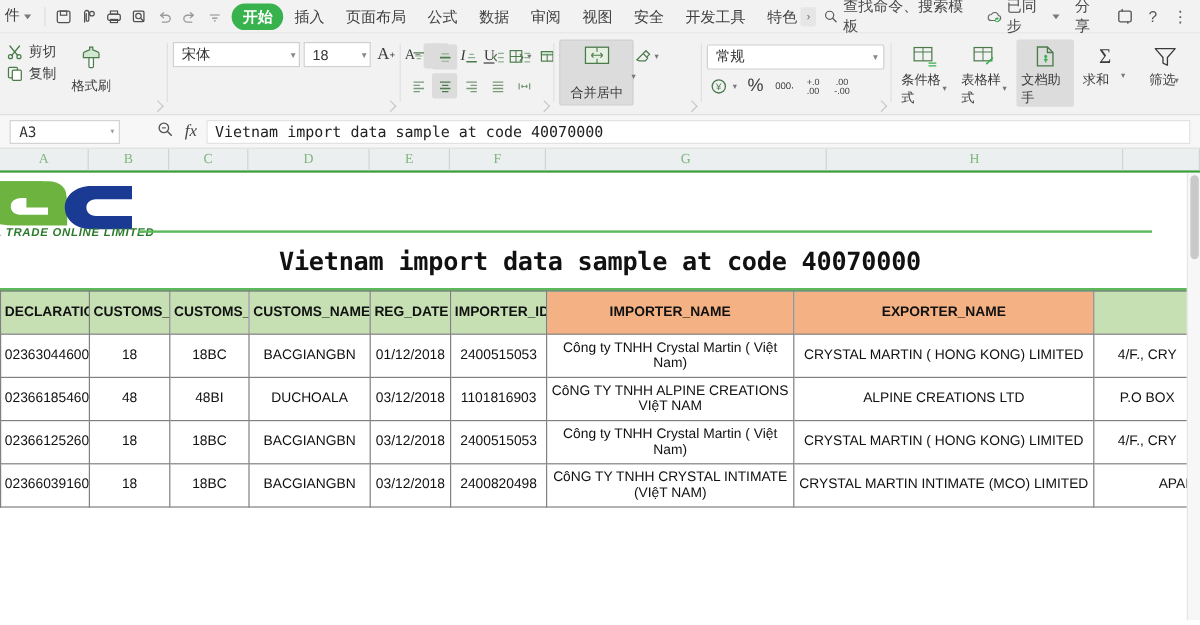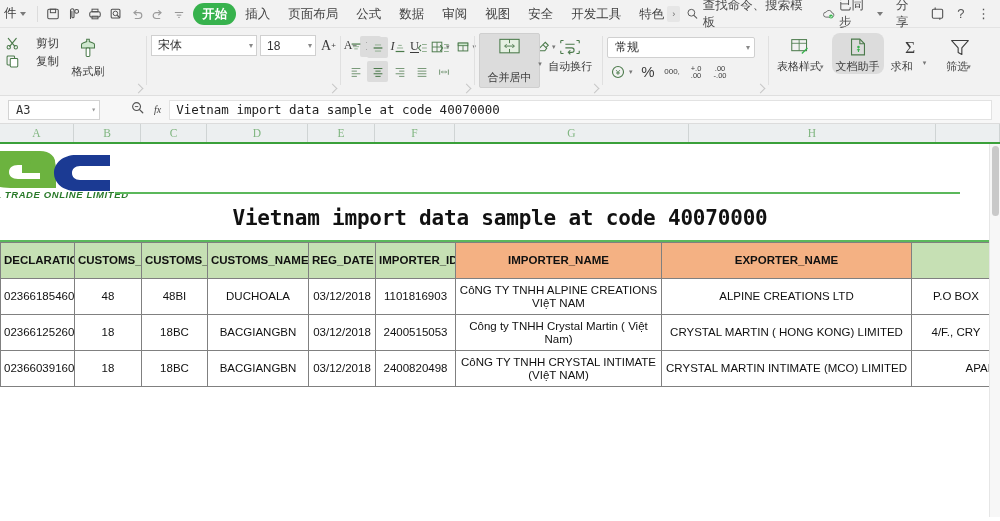--- a/index.html
+++ b/index.html
@@ -37,21 +37,21 @@
   .grp{ display:flex; align-items:flex-start; padding:2px 5px 0 5px; position:relative; }
   .grp + .grp::before{ content:""; position:absolute; left:0; top:6px; bottom:10px;
                        width:1px; background:#e0e0e0; }
   .grp-launch{ position:absolute; right:4px; bottom:3px; width:7px;height:7px;
                border-right:1px solid #b5b5b5;border-bottom:1px solid #b5b5b5;
                transform:rotate(-45deg); opacity:.7;}
   .bigbtn{ width:46px; display:flex;flex-direction:column;align-items:center;gap:2px;
            font-size:11px;color:#3c3c3c; padding-top:4px; }
   .col2{ display:flex; flex-direction:column; gap:3px; justify-content:center; padding-top:4px;}
   .minirow{ display:flex; align-items:center; gap:4px; font-size:11.5px; color:#3c3c3c; }
-  .minirow .t{ white-space:nowrap;margin-left:12px; }
+  .minirow .t{ white-space:nowrap; }
   .fontrow{ display:flex; align-items:center; gap:3px; }
   .fsel{ height:21px; border:1px solid #d0d0d0; background:#fff; display:flex;
          align-items:center; padding:0 3px 0 6px; font-size:12px; color:#333; }
   .fsel .cv{ flex:1; }
   .fsel .ar{ font-size:8px;color:#888; padding-left:4px;}
   .fmtrow{ display:flex; align-items:center; gap:1px; margin-top:4px;}
   .fbtn{ width:21px;height:21px;display:flex;align-items:center;justify-content:center;
          font-size:12.5px;color:#3c3c3c;border-radius:2px; }
   .fbtn.on{ background:#dcdcdc; }
   .caret{ font-size:7px;color:#777; margin-left:-2px; margin-right:2px;}
@@ -66,21 +66,21 @@
   .wrapbtn{ width:54px;display:flex;flex-direction:column;align-items:center;gap:2px;
             font-size:11px;color:#3c3c3c;padding-top:4px;}
   .numgrp{ display:flex;flex-direction:column;gap:3px;padding-top:5px;}
   .numsel{ width:148px;height:21px;border:1px solid #d0d0d0;background:#fff;display:flex;
            align-items:center;padding:0 4px 0 7px;font-size:12px;color:#333;border-radius:2px;}
   .numrow{ display:flex;align-items:center;gap:3px; }
   .nbtn{ height:21px;min-width:21px;display:flex;align-items:center;justify-content:center;
          font-size:12px;color:#3c3c3c;padding:0 2px;}
   .toolbig{ display:flex;flex-direction:column;align-items:center;gap:1px;font-size:11px;
             color:#3c3c3c;padding:3px 4px 0;min-width:48px;}
-  .toolbig.on{ background:#dcdcdc;border-radius:8px; }
+  .toolbig.on{ background:#dcdcdc;border-radius:2px; }
 
   
   .fbar{ height:28px;background:#f7f7f7;display:flex;align-items:center;
          border-bottom:1px solid #dcdcdc; }
   .namebox{ width:92px;height:20px;margin-left:8px;border:1px solid #d3d3d3;background:#fff;
             display:flex;align-items:center;padding:0 3px 0 7px;font-size:12px;color:#333;
             font-family:"DejaVu Sans Mono", monospace;}
   .namebox .nv{ flex:1; }
   .fbar-icons{ display:flex;align-items:center;gap:9px;margin-left:30px;color:#555; }
   .finput{ flex:1;height:20px;margin:0 8px 0 8px;background:#fff;border:1px solid #e2e2e2;
@@ -415,28 +415,20 @@
     <div class="mergebtn">
       <svg width="25" height="22" viewBox="0 0 26 22">
           <rect x="3" y="2" width="20" height="14" fill="#e5f0e2" stroke="#4b7a4b" stroke-width="1.1"></rect>
           <line x1="13" y1="2" x2="13" y2="6" stroke="#4b7a4b" stroke-width="1"></line>
           <line x1="13" y1="12" x2="13" y2="16" stroke="#4b7a4b" stroke-width="1"></line>
           <path d="M8 9h10M8 9l2-2M8 9l2 2M18 9l-2-2M18 9l-2 2" stroke="#4b7a4b" stroke-width="1" fill="none"></path>
         </svg>
       <span>合并居中</span>
     </div>
     <span class="caret" style="align-self:center">▾</span>
-    <div class="wrapbtn">
-      <svg width="24" height="20" viewBox="0 0 26 20">
-          <path d="M3 3h3M20 3h3M3 17h3M20 17h3M3 3v3M23 3v3M3 17v-3M23 17v-3" stroke="#4b7a4b" stroke-width="1.2" fill="none"></path>
-          <path d="M8 7h10M8 11h7a2.4 2.4 0 0 1 0 4.8h-3" stroke="#4b7a4b" stroke-width="1.2" fill="none"></path>
-          <path d="m13 14-1.8 1.8L13 17.6" stroke="#4b7a4b" stroke-width="1.2" fill="none" stroke-linecap="round"></path>
-        </svg>
-      <span>自动换行</span>
-    </div>
     <div class="grp-launch"></div>
   </div>
 
   <div class="grp" style="width:166px">
     <div class="numgrp">
       <div class="numsel">
         <span style="flex:1">常规</span>
         <span class="ar" style="font-size:8px;color:#888">▾</span>
       </div>
       <div class="numrow">
@@ -464,20 +456,32 @@
     </div>
     <div class="grp-launch"></div>
   </div>
 
   <div class="grp" style="flex:1;align-items:flex-start;padding-top:3px;gap:2px">
     <div class="toolbig">
       <svg width="24" height="22" viewBox="0 0 26 22">
           <rect x="3" y="3" width="16" height="12" fill="none" stroke="#4b7a4b" stroke-width="1.1"></rect>
           <line x1="3" y1="7" x2="19" y2="7" stroke="#4b7a4b" stroke-width=".9"></line>
           <line x1="11" y1="3" x2="11" y2="15" stroke="#4b7a4b" stroke-width=".9"></line>
+          <path d="M16 17h7M16 19.5h7" stroke="#37b24d" stroke-width="1.2"></path>
+        </svg>
+      <span style="display:flex;align-items:center;gap:1px">
+          <span>条件格式</span>
+          <span class="caret">▾</span>
+        </span>
+    </div>
+    <div class="toolbig">
+      <svg width="24" height="22" viewBox="0 0 26 22">
+          <rect x="3" y="3" width="16" height="12" fill="none" stroke="#4b7a4b" stroke-width="1.1"></rect>
+          <line x1="3" y1="7" x2="19" y2="7" stroke="#4b7a4b" stroke-width=".9"></line>
+          <line x1="11" y1="3" x2="11" y2="15" stroke="#4b7a4b" stroke-width=".9"></line>
           <path d="m14 18 6-6" stroke="#37b24d" stroke-width="1.4"></path>
         </svg>
       <span style="display:flex;align-items:center;gap:1px">
           <span>表格样式</span>
           <span class="caret">▾</span>
         </span>
     </div>
     <div class="toolbig on">
       <svg width="24" height="22" viewBox="0 0 26 22">
           <path d="M6 2.5h9l5 5v12H6z" fill="none" stroke="#4b7a4b" stroke-width="1.2"></path>
@@ -514,21 +518,21 @@
     <span style="font-size:8px;color:#999">▾</span>
   </div>
   <div class="fbar-icons">
     <span>
       <svg width="15" height="15" viewBox="0 0 16 16">
           <circle cx="7" cy="7" r="4.2" fill="none" stroke="#555" stroke-width="1.2"></circle>
           <line x1="10.2" y1="10.2" x2="13.6" y2="13.6" stroke="#555" stroke-width="1.3" stroke-linecap="round"></line>
           <line x1="5.2" y1="7" x2="8.8" y2="7" stroke="#555" stroke-width="1"></line>
         </svg>
     </span>
-    <span style="font-family:'Liberation Serif',serif;font-style:italic;font-size:10px;color:#444">fx</span>
+    <span style="font-family:'Liberation Serif',serif;font-style:italic;font-size:14px;color:#444">fx</span>
   </div>
   <div class="finput">Vietnam import data sample at code 40070000</div>
 </div>
 
 <div class="colhdr">
   <div class="ch" style="width:74px">A</div>
   <div class="ch" style="width:67px">B</div>
   <div class="ch" style="width:66px">C</div>
   <div class="ch" style="width:101px">D</div>
   <div class="ch" style="width:67px">E</div>
@@ -571,20 +575,31 @@
         <tr>
       <th>DECLARATION_NUMBER</th>
       <th>CUSTOMS_CODE</th>
       <th>CUSTOMS_AGENCY_</th>
       <th>CUSTOMS_NAME</th>
       <th>REG_DATE</th>
       <th>IMPORTER_ID</th>
       <th class="orange">IMPORTER_NAME</th>
       <th class="orange">EXPORTER_NAME</th>
       <th></th>
+    </tr>
+    <tr>
+      <td>02363044600</td>
+      <td>18</td>
+      <td>18BC</td>
+      <td>BACGIANGBN</td>
+      <td>01/12/2018</td>
+      <td>2400515053</td>
+      <td class="imp">Công ty TNHH Crystal Martin ( Việt Nam)</td>
+      <td class="exp">CRYSTAL MARTIN ( HONG KONG) LIMITED</td>
+      <td class="addr">4/F., CRY</td>
     </tr>
     <tr>
       <td>02366185460</td>
       <td>48</td>
       <td>48BI</td>
       <td>DUCHOALA</td>
       <td>03/12/2018</td>
       <td>1101816903</td>
       <td class="imp">CôNG TY TNHH ALPINE CREATIONS VIệT NAM</td>
       <td class="exp">ALPINE CREATIONS  LTD</td>

